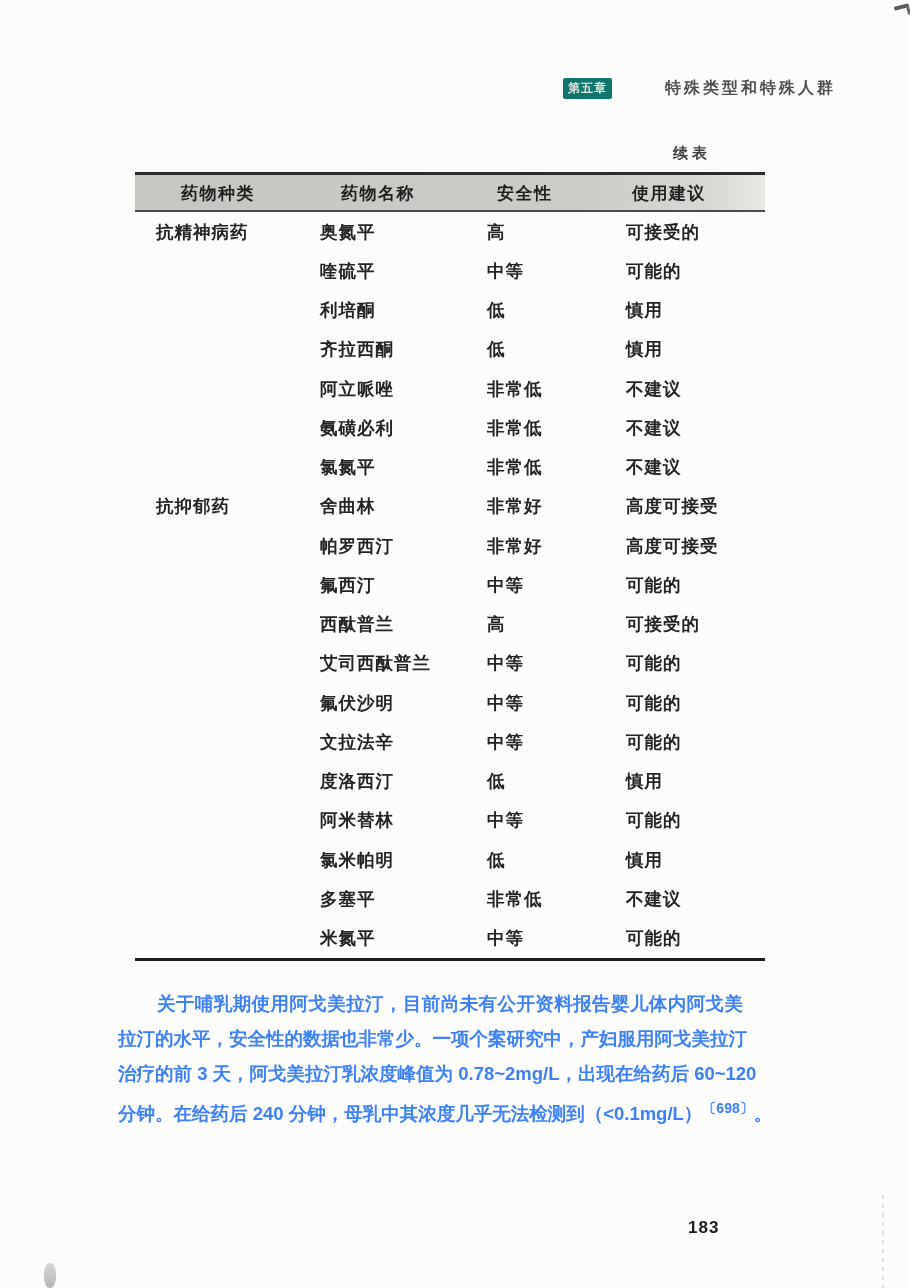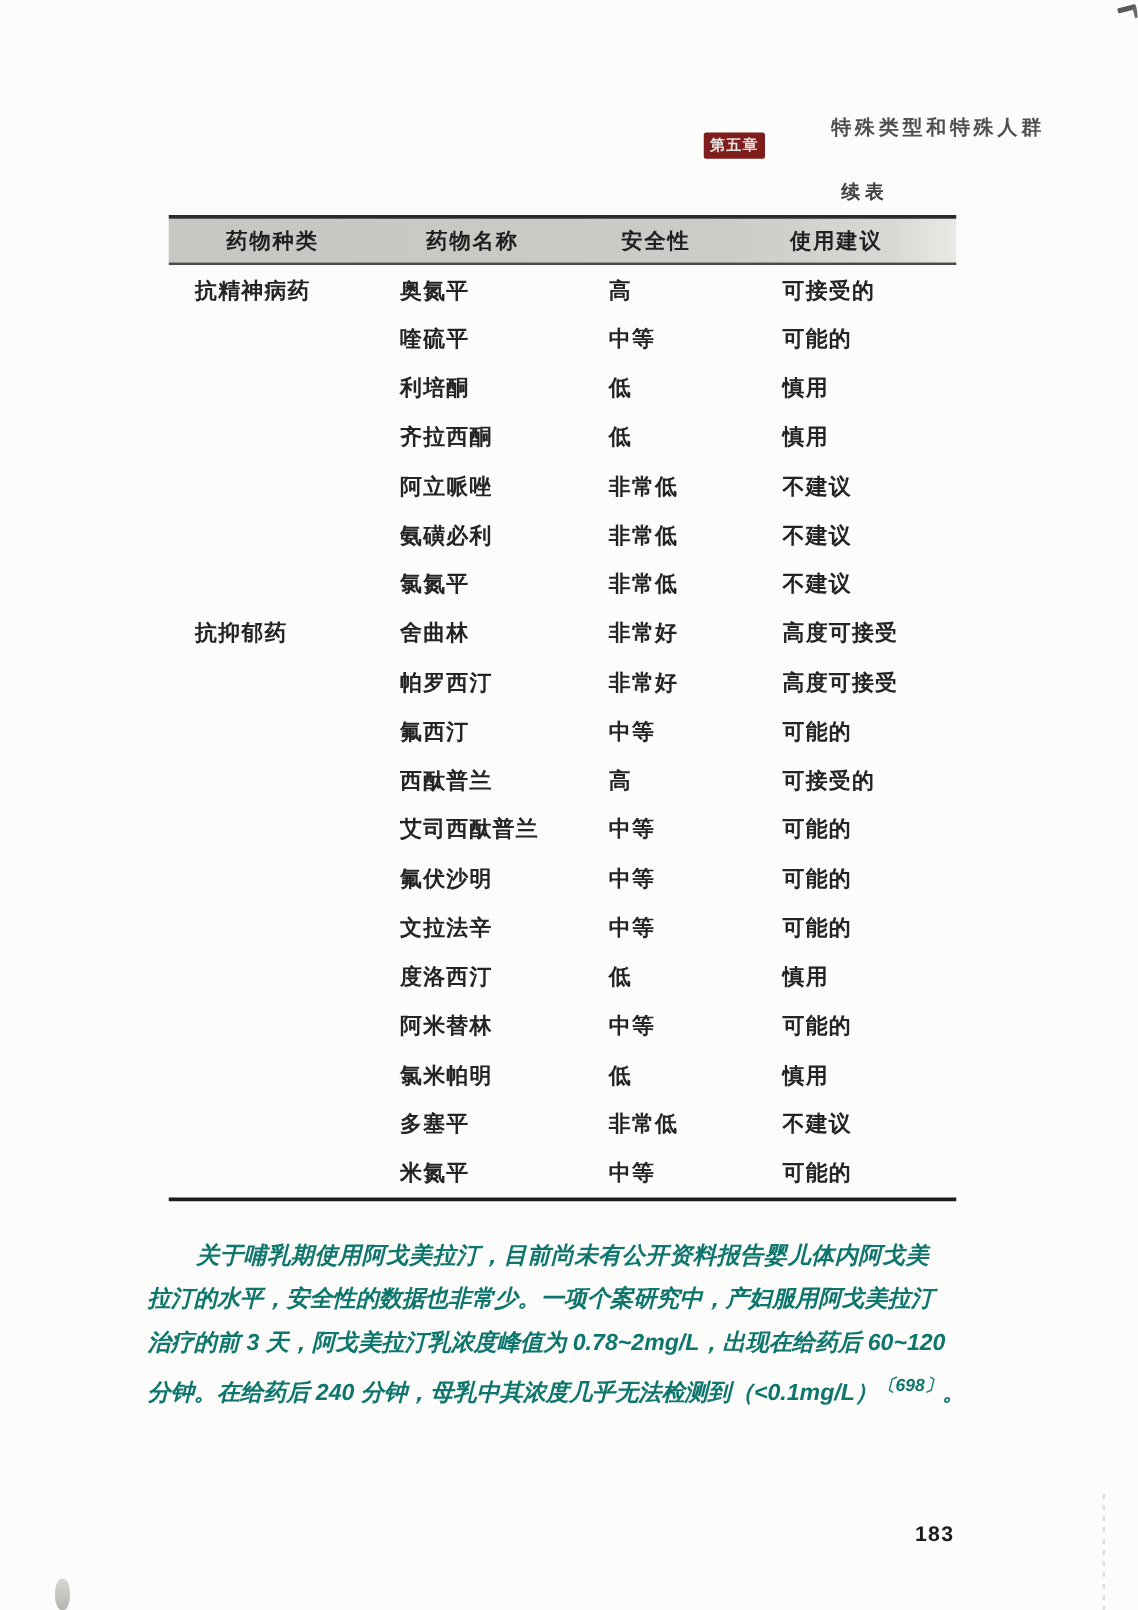--- a/index.html
+++ b/index.html
@@ -6,22 +6,22 @@
   body {
     width:910px; height:1288px; position:relative; overflow:hidden;
     background:#fcfcfa;
     font-family:"Liberation Sans","DejaVu Sans",sans-serif;
   }
   .page { position:absolute; inset:0; }
 
   
   .running-header { position:absolute; left:563px; top:78px; display:flex; align-items:center; gap:12px; }
   .chapter-badge {
-    background:#7f1d1d; color:#e3e3e0; font-size:12px; font-weight:700;
-    padding:2px 5px; letter-spacing:1px; border-radius:2px;margin-top:28px;
+    background:#0f766e; color:#e3e3e0; font-size:12px; font-weight:700;
+    padding:2px 5px; letter-spacing:1px; border-radius:2px;
   }
   .rh-title { color:#4f4f4f; font-size:16px; font-weight:600; letter-spacing:3px;margin-left:41px; }
 
   
   .cont-note { position:absolute; left:673px; top:144px; font-size:15px; font-weight:600; letter-spacing:4px; color:#404040; }
 
   
   .dtable { position:absolute; left:135px; top:172px; width:630px; }
   .thead {
     height:35px; position:relative;
@@ -32,29 +32,29 @@
   .th { position:absolute; top:50%; transform:translateY(-50%); font-size:17px; font-weight:700; color:#1f1f1f; letter-spacing:1.5px; white-space:nowrap; }
   .h1 { left:46px; } .h2 { left:206px; } .h3 { left:362px; } .h4 { left:497px; }
   .tbody { border-bottom:3px solid #1c1c1c; }
   .trow { height:39.26px; position:relative; }
   .cell { position:absolute; top:0; height:100%; display:flex; align-items:center; font-size:17.5px; font-weight:700; color:#242424; letter-spacing:1px; white-space:nowrap; }
   .c1 { left:21px; } .c2 { left:185px; } .c3 { left:352px; } .c4 { left:491px; }
 
   
   .body-text { position:absolute; left:118px; top:986px; width:625px; }
   .pline {
-    height:35px; line-height:35px; font-size:18.5px; font-weight:700; color:#0f766e;
-    text-align:justify; text-align-last:justify; white-space:nowrap; overflow:visible;font-style:italic;
+    height:35px; line-height:35px; font-size:18.5px; font-weight:700; color:#3b82f6;
+    text-align:justify; text-align-last:justify; white-space:nowrap; overflow:visible;
   }
   .pline.indent { text-indent:39px; }
   .pline.no-just { text-align:left; text-align-last:left; letter-spacing:2px; }
   .sup { font-size:14px; vertical-align:7px; font-weight:700; letter-spacing:0;margin-top:31px; }
 
   
-  .page-number { position:absolute; left:732px; top:1218px; font-size:17px; font-weight:600; color:#1d1d1d; letter-spacing:1px; }
+  .page-number { position:absolute; left:688px; top:1218px; font-size:17px; font-weight:600; color:#1d1d1d; letter-spacing:1px; }
 
   
   .corner-artifact { position:absolute; right:1px; top:5px; width:15px; height:4px; background:#5a5a5a; transform:rotate(-14deg); border-radius:1px; }
   .corner-artifact::after { content:""; position:absolute; right:0; top:2px; width:3px; height:9px; background:#6a6a6a; }
   .smudge { position:absolute; left:44px; top:1263px; width:12px; height:25px; border-radius:45%; background:linear-gradient(#c2c2bf,#8f8f8b); opacity:.65; }
   .dotline { position:absolute; left:882px; top:1195px; width:2px; height:93px; opacity:.55;
     background:repeating-linear-gradient(to bottom,#c9c9c5 0 4px,transparent 4px 9px); }
 </style>
 </head>
 <body>

